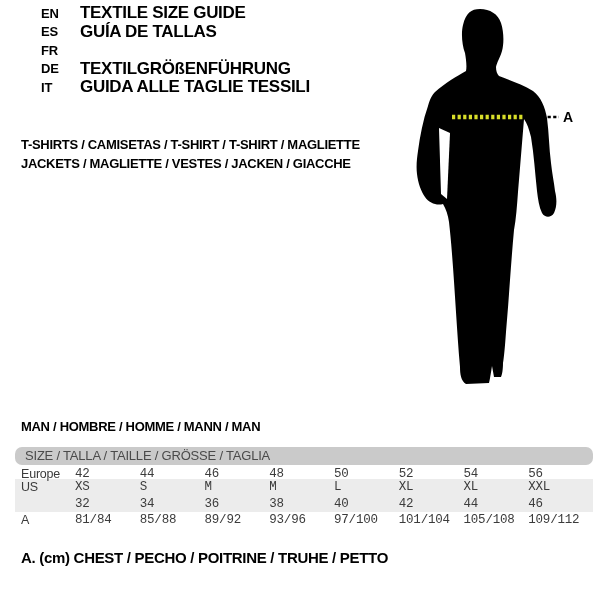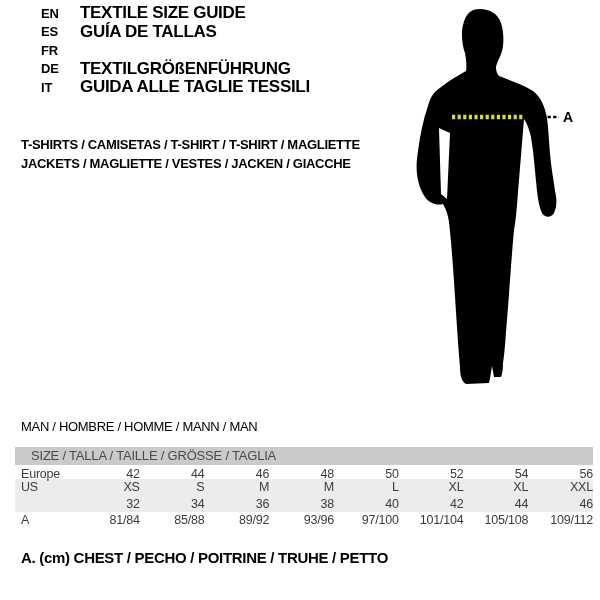--- a/index.html
+++ b/index.html
@@ -11,30 +11,30 @@
   .langs { position:absolute; top:4px; left:21px;margin-left:20px; }
   .lang-row { display:flex; height:18.5px; align-items:center; }
   .lang-code { width:39px; font-weight:bold; font-size:13px; letter-spacing:-0.2px; }
   .lang-label { font-weight:bold; font-size:17px; letter-spacing:-0.3px; white-space:nowrap; }
   
   .cats { position:absolute; top:113px; left:21px; font-weight:bold; font-size:13px;
           line-height:18.5px; letter-spacing:-0.3px; white-space:nowrap;margin-top:23px; }
   
   .figure-svg { position:absolute; left:0; top:0; width:600px; height:420px; }
   
-  .section-title { position:absolute; top:419px; left:21px; font-weight:normal;
+  .section-title { position:absolute; top:419px; left:21px; font-weight:bold;
                    font-size:13px; letter-spacing:-0.3px; white-space:nowrap; }
   
   .size-table { position:absolute; left:15px; top:447px; width:578px;
                 font-size:12.5px; color:#3b3b3b; letter-spacing:-0.2px; }
-  .t-header { background:#cacaca; height:18px; line-height:18px; padding-left:16px;
-              color:#4a4a4a; font-size:13px; white-space:nowrap; }
+  .t-header { background:#cacaca; height:18px; line-height:18px; padding-left:10px;
+              color:#4a4a4a; font-size:13px; white-space:nowrap;border-radius:7px; }
   .t-row { display:flex; }
   .t-row .lbl { width:60px; padding-left:6px; box-sizing:border-box; }
-  .t-row .c { flex:1; text-align:right; }
+  .t-row .c { flex:1; text-align:left;font-family:Liberation Mono, monospace; }
   .row-0 { height:14px; line-height:18px; }
   .row-1 { height:17px; line-height:17px; background:#ececec; }
   .row-2 { height:16px; line-height:16px; background:#ececec; }
   .row-3 { height:17px; line-height:17px; }
   
   .footnote { position:absolute; top:549px; left:21px; font-weight:bold;
               font-size:15px; letter-spacing:-0.3px; white-space:nowrap; }
 </style>
 </head>
 <body>

